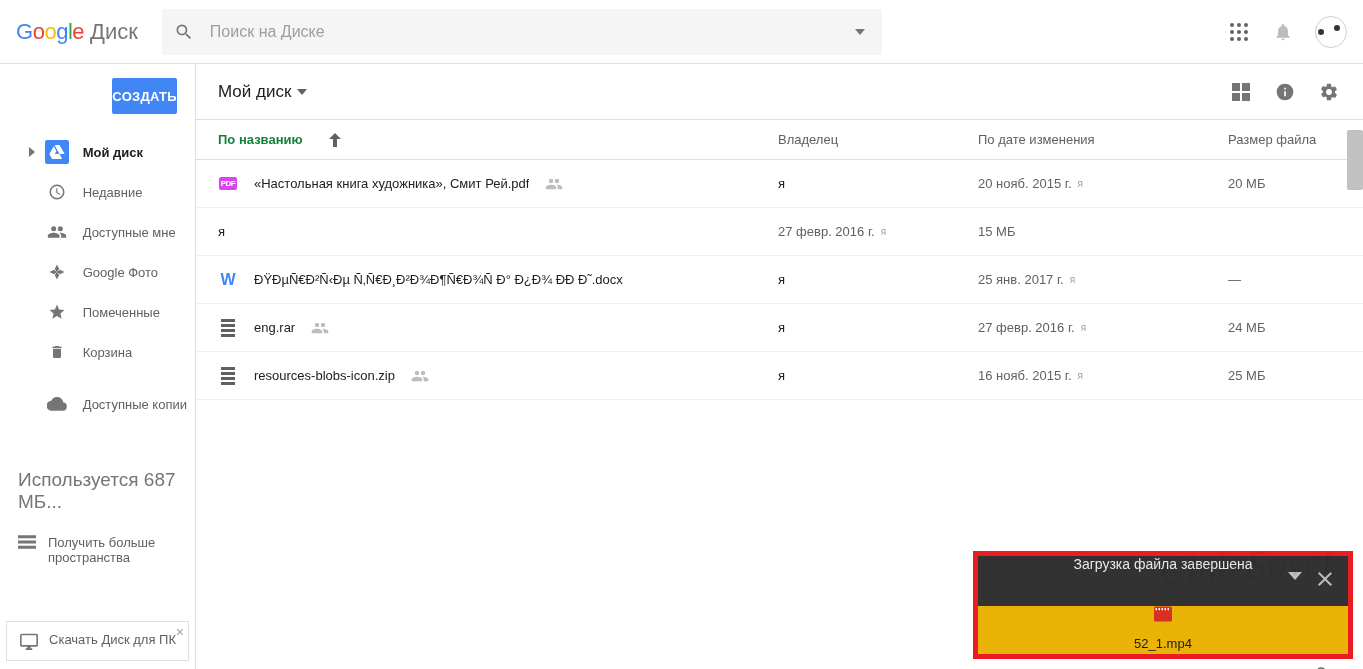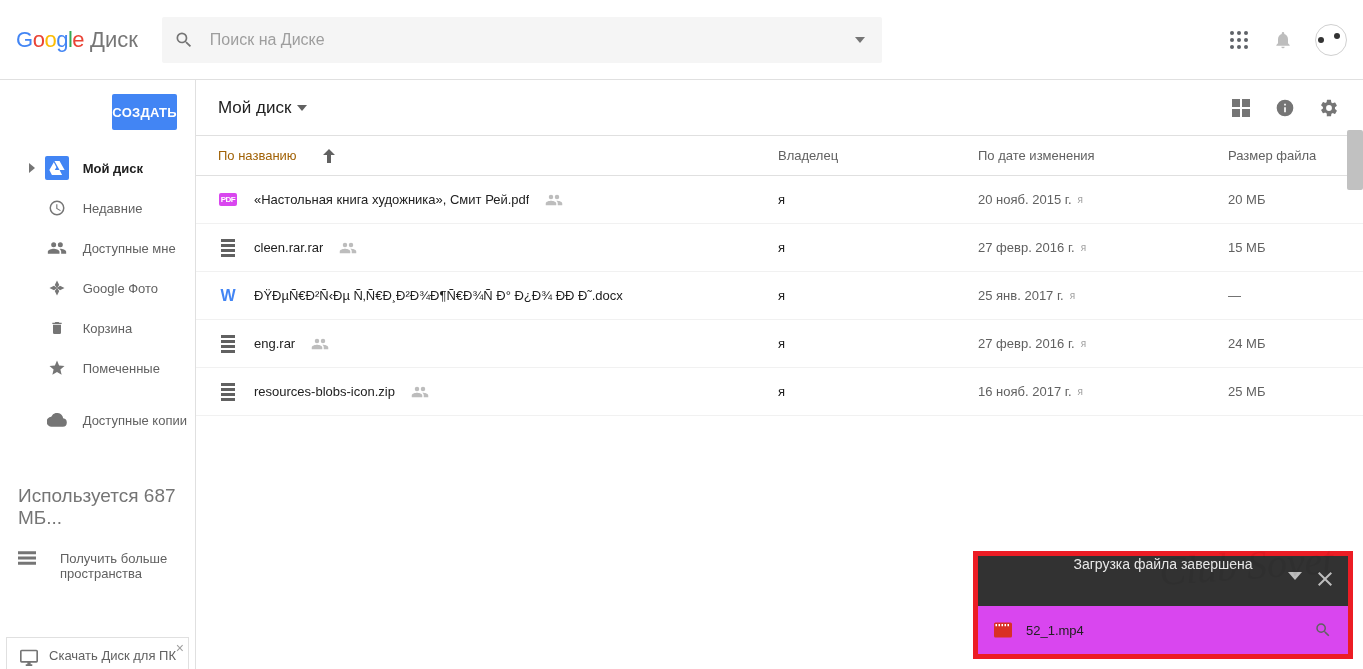--- a/index.html
+++ b/index.html
@@ -1,19 +1,19 @@
 <!DOCTYPE html>
 <html><head>
 <meta charset="utf-8">
 <style>
 * { margin: 0; padding: 0; box-sizing: border-box; font-family: Arial, "Helvetica Neue", Helvetica, sans-serif; }
 body { width: 1363px; height: 669px; overflow: hidden; background: #fff; color: #212121; position: relative; }
 
 
-.header { height: 80px; display: flex; align-items: center; padding: 0 16px; border-bottom: 1px solid #e0e0e0; }
+.header { height: 64px; display: flex; align-items: center; padding: 0 16px; border-bottom: 1px solid #e0e0e0; }
 .logo { display: flex; align-items: baseline; gap: 6px; margin-right: 24px; }
 .logo-g { font-size: 22px; font-weight: 500; letter-spacing: -0.5px; }
 .logo-g .b { color: #4285F4; } .logo-g .r { color: #EA4335; } .logo-g .y { color: #FBBC05; } .logo-g .g { color: #34A853; }
 .logo-prod { font-size: 22px; color: #767676; }
 
 .searchbar { flex: 0 0 720px; height: 46px; background: #f5f5f5; border-radius: 2px; display: flex; align-items: center; padding: 0 10px; }
 .searchbar .s-icon { width: 24px; height: 24px; color: #757575; display:flex;align-items:center;justify-content:center; }
 .searchbar input { flex: 1; border: none; background: transparent; font-size: 16px; color: #212121; outline: none; padding: 0 14px; }
 .searchbar input::placeholder { color: #9e9e9e; }
 .searchbar .dd { width: 24px; height: 24px; color:#757575; display:flex;align-items:center;justify-content:center; cursor:pointer; }
@@ -32,56 +32,56 @@
 .nav { padding-top: 4px; }
 .nav-item { height: 40px; display: flex; align-items: center; padding: 0 8px 0 0; font-size: 13px; color: #616161; cursor: pointer; }
 .nav-item.active { color: #212121; font-weight: 700; }
 .nav-item .exp { width: 18px; display:flex; justify-content:center; color:#757575; }
 .nav-item .ni-icon { width: 24px; height: 24px; margin: 0 14px 0 4px; display:flex;align-items:center;justify-content:center; color:#757575; }
 .nav-item.active .ni-icon { background:#4285F4; color:#fff; border-radius:2px; }
 .nav-item .ni-label { flex: 1; }
 .nav-divider { height: 12px; }
 
 .storage { margin-top: auto; padding: 12px 18px; font-size: 19px; color: #757575; }
-.more-storage { display:flex; align-items:flex-start; gap: 24px; padding: 10px 18px 24px 18px; cursor:pointer; font-size:13px; color:#616161; }
+.more-storage { display:flex; align-items:flex-start; gap: 12px; padding: 10px 18px 24px 18px; cursor:pointer; font-size:13px; color:#616161; }
 .more-storage .ms-icon{ color:#757575; flex-shrink:0; }
 
 .download-card { margin: auto 6px 8px 6px; border:1px solid #e0e0e0; background:#fff; position:relative; display:flex; align-items:flex-start; gap:10px; padding:10px 12px; font-size:13px; color:#616161; cursor:pointer; }
 .download-card .close { position:absolute; top:2px; right:4px; font-size:14px; color:#9e9e9e; cursor:pointer; }
 
 
 .main { flex: 1; display:flex; flex-direction:column; min-width:0; }
 .toolbar { height: 56px; border-bottom: 1px solid #e0e0e0; display:flex; align-items:center; padding: 0 22px; }
 .crumb { font-size: 17px; color:#212121; display:flex; align-items:center; gap:6px; cursor:pointer; }
 .toolbar-right { margin-left:auto; display:flex; align-items:center; gap:20px; color:#757575; }
 .ticon { width:24px; height:24px; display:flex; align-items:center; justify-content:center; cursor:pointer; }
 
 .table-head { display:grid; grid-template-columns: 560px 200px 250px 1fr 20px; align-items:center; height:40px; padding: 0 22px; font-size:13px; color:#616161; border-bottom: 1px solid #e0e0e0; }
-.table-head .sort { display:flex; align-items:center; gap:26px; font-weight:400; color:#a16207; cursor:pointer; }
+.table-head .sort { display:flex; align-items:center; gap:26px; font-weight:700; color:#15803d; cursor:pointer; }
 
 .rows { overflow-y:auto; }
 .row { display:grid; grid-template-columns: 560px 200px 250px 1fr; align-items:center; height:48px; padding: 0 22px; font-size:13px; color:#212121; border-bottom: 1px solid #f1f1f1; cursor:pointer; }
 .row .name-cell { display:flex; align-items:center; gap:16px; min-width:0; }
 .row .ftype { width:20px; height:20px; display:flex; align-items:center; justify-content:center; flex-shrink:0; }
 .row .fname { white-space:nowrap; overflow:hidden; text-overflow:ellipsis; }
 .row .shared-ic { color:#bdbdbd; display:flex; }
 .row .date-cell { color:#616161; display:flex; align-items:center; gap:6px; }
 .row .date-cell .who { font-size:10px; color:#9e9e9e; }
 .row .size-cell { color:#616161; }
 
 .pdf-badge { background:#d946ef; color:#fff; font-size:8px; font-weight:700; padding:2px 2px; border-radius:2px; letter-spacing:-0.5px; }
 .w-badge { color:#4285F4; font-size:16px; font-weight:700; }
 .arc-icon { color:#616161; }
 
 
 .upload-wrap { position:absolute; right:10px; bottom:10px; width:380px; border:5px solid #ec1c24; background:#fff; }
 .upload-head { background:#323232; color:#e8e8e8; height:50px; display:flex; align-items:center; padding:0 16px; font-size:14px;flex-direction:column; }
 .upload-head .sp { margin-left:auto; display:flex; gap:16px; }
 .upload-head .uicon { cursor:pointer; color:#bdbdbd; display:flex; }
-.upload-row { background:#d946ef; height:48px; display:flex; align-items:center; padding:0 16px; gap:14px; font-size:13px; }
+.upload-row { background:#eab308; height:48px; display:flex; align-items:center; padding:0 16px; gap:14px; font-size:13px;flex-direction:column; }
 .upload-row .vid-ic { color:#d93025; }
 .upload-row .ur-right { margin-left:auto; color:#616161; cursor:pointer; }
 
 
 .wm { position:absolute; right:30px; bottom:80px; font-size:40px; color:rgba(0,0,0,0.06); font-family: cursive; font-style:italic; transform:rotate(-4deg); pointer-events:none; }
 
 .scroll-ind { position:absolute; right:0; top:130px; width:16px; height:60px; background:#c1c1c1; border-radius:2px; }
 
 svg { display:block; }
 </style>
@@ -173,34 +173,34 @@
         <span class="ni-icon">
           <svg width="18" height="18" viewBox="0 0 24 24" fill="currentColor">
               <path d="M12 2l3 6-3 4-3-4 3-6zm10 10l-6 3-4-3 4-3 6 3zM12 22l-3-6 3-4 3 4-3 6zM2 12l6-3 4 3-4 3-6-3z"></path>
             </svg>
         </span>
         <span class="ni-label">Google Фото</span>
       </div>
       <div class="nav-item">
         <span class="exp"></span>
         <span class="ni-icon">
+          <svg width="18" height="18" viewBox="0 0 24 24" fill="currentColor">
+              <path d="M12 17.27L18.18 21l-1.64-7.03L22 9.24l-7.19-.61L12 2 9.19 8.63 2 9.24l5.46 4.73L5.82 21z"></path>
+            </svg>
+        </span>
+        <span class="ni-label">Помеченные</span>
+      </div>
+      <div class="nav-item">
+        <span class="exp"></span>
+        <span class="ni-icon">
           <svg width="16" height="18" viewBox="0 0 24 24" fill="currentColor">
               <path d="M6 19a2 2 0 002 2h8a2 2 0 002-2V7H6v12zM19 4h-3.5l-1-1h-5l-1 1H5v2h14V4z"></path>
             </svg>
         </span>
         <span class="ni-label">Корзина</span>
-      </div>
-      <div class="nav-item">
-        <span class="exp"></span>
-        <span class="ni-icon">
-          <svg width="18" height="18" viewBox="0 0 24 24" fill="currentColor">
-              <path d="M12 17.27L18.18 21l-1.64-7.03L22 9.24l-7.19-.61L12 2 9.19 8.63 2 9.24l5.46 4.73L5.82 21z"></path>
-            </svg>
-        </span>
-        <span class="ni-label">Помеченные</span>
       </div>
       <div class="nav-divider"></div>
       <div class="nav-item">
         <span class="exp"></span>
         <span class="ni-icon">
           <svg width="20" height="14" viewBox="0 0 24 16" fill="currentColor">
               <path d="M19.35 6.04A7.49 7.49 0 005.07 4.02 6 6 0 006 16h13a5 5 0 00.35-9.96z"></path>
             </svg>
         </span>
         <span class="ni-label">Доступные копии</span>
@@ -287,38 +287,20 @@
             </span>
           </div>
           <div>я</div>
           <div class="date-cell">
             <span>20 нояб. 2015 г.</span>
             <span class="who">я</span>
           </div>
           <div class="size-cell">20 МБ</div>
         </div>
         <div class="row">
-          <div class="name-cell">
-            <span class="ftype">
-              <span class="arc-icon">
-                <svg width="14" height="18" viewBox="0 0 14 18" fill="currentColor">
-                  <rect width="14" height="3"></rect>
-                  <rect y="5" width="14" height="3"></rect>
-                  <rect y="10" width="14" height="3"></rect>
-                  <rect y="15" width="14" height="3"></rect>
-                </svg>
-              </span>
-            </span>
-            <span class="fname">cleen.rar.rar</span>
-            <span class="shared-ic">
-              <svg width="18" height="12" viewBox="0 0 24 16" fill="currentColor">
-                <path d="M16 7a3 3 0 100-6 3 3 0 000 6zM8 7a3 3 0 100-6 3 3 0 000 6zm0 2c-2.33 0-7 1.17-7 3.5V15h14v-2.5C15 10.17 10.33 9 8 9zm8 0c-.29 0-.62.02-.97.05 1.16.84 1.97 1.97 1.97 3.45V15h6v-2.5C23 10.17 18.33 9 16 9z"></path>
-              </svg>
-            </span>
-          </div>
           <div>я</div>
           <div class="date-cell">
             <span>27 февр. 2016 г.</span>
             <span class="who">я</span>
           </div>
           <div class="size-cell">15 МБ</div>
         </div>
         <div class="row">
           <div class="name-cell">
             <span class="ftype">
@@ -373,21 +355,21 @@
             </span>
             <span class="fname">resources-blobs-icon.zip</span>
             <span class="shared-ic">
               <svg width="18" height="12" viewBox="0 0 24 16" fill="currentColor">
                 <path d="M16 7a3 3 0 100-6 3 3 0 000 6zM8 7a3 3 0 100-6 3 3 0 000 6zm0 2c-2.33 0-7 1.17-7 3.5V15h14v-2.5C15 10.17 10.33 9 8 9zm8 0c-.29 0-.62.02-.97.05 1.16.84 1.97 1.97 1.97 3.45V15h6v-2.5C23 10.17 18.33 9 16 9z"></path>
               </svg>
             </span>
           </div>
           <div>я</div>
           <div class="date-cell">
-            <span>16 нояб. 2017 г.</span>
+            <span>16 нояб. 2015 г.</span>
             <span class="who">я</span>
           </div>
           <div class="size-cell">25 МБ</div>
         </div>
       </div>
   </div>
 </div>
 
 <div class="upload-wrap">
   <div class="upload-head">

